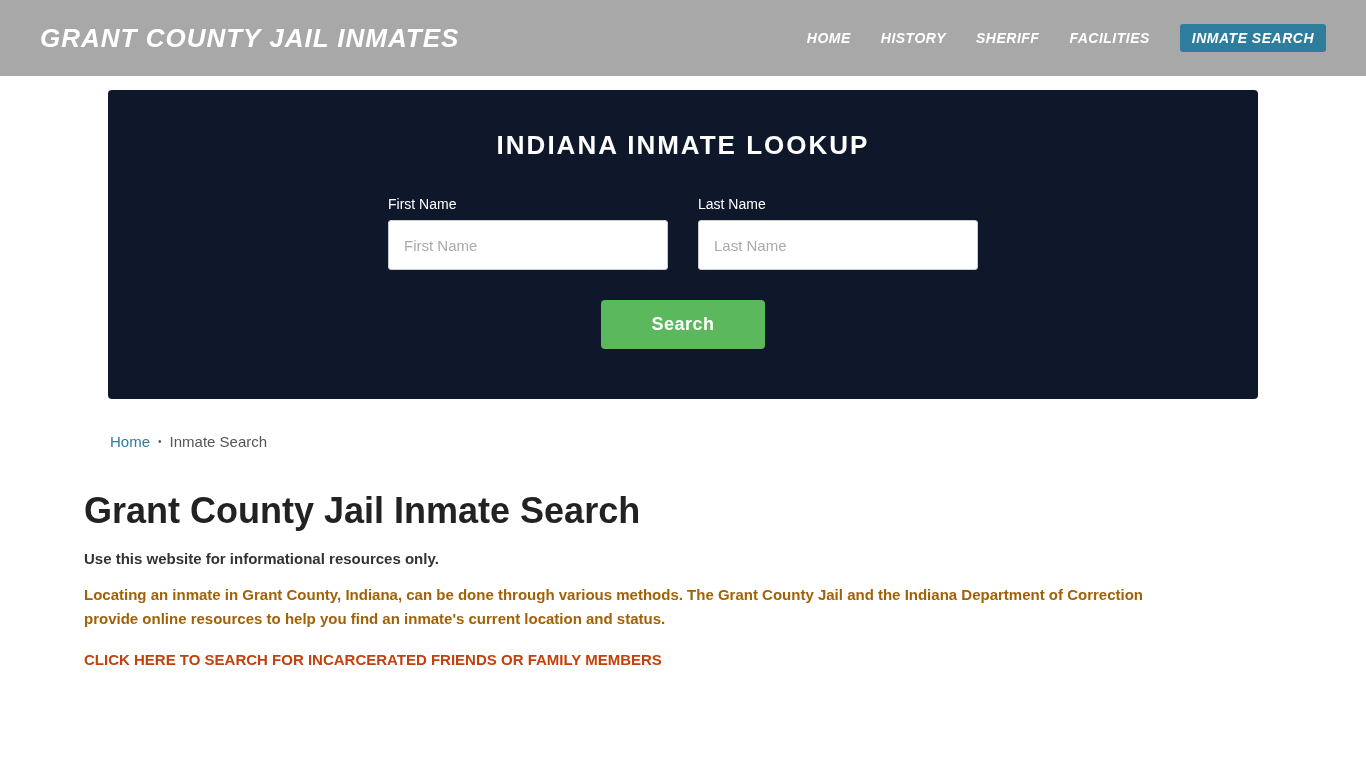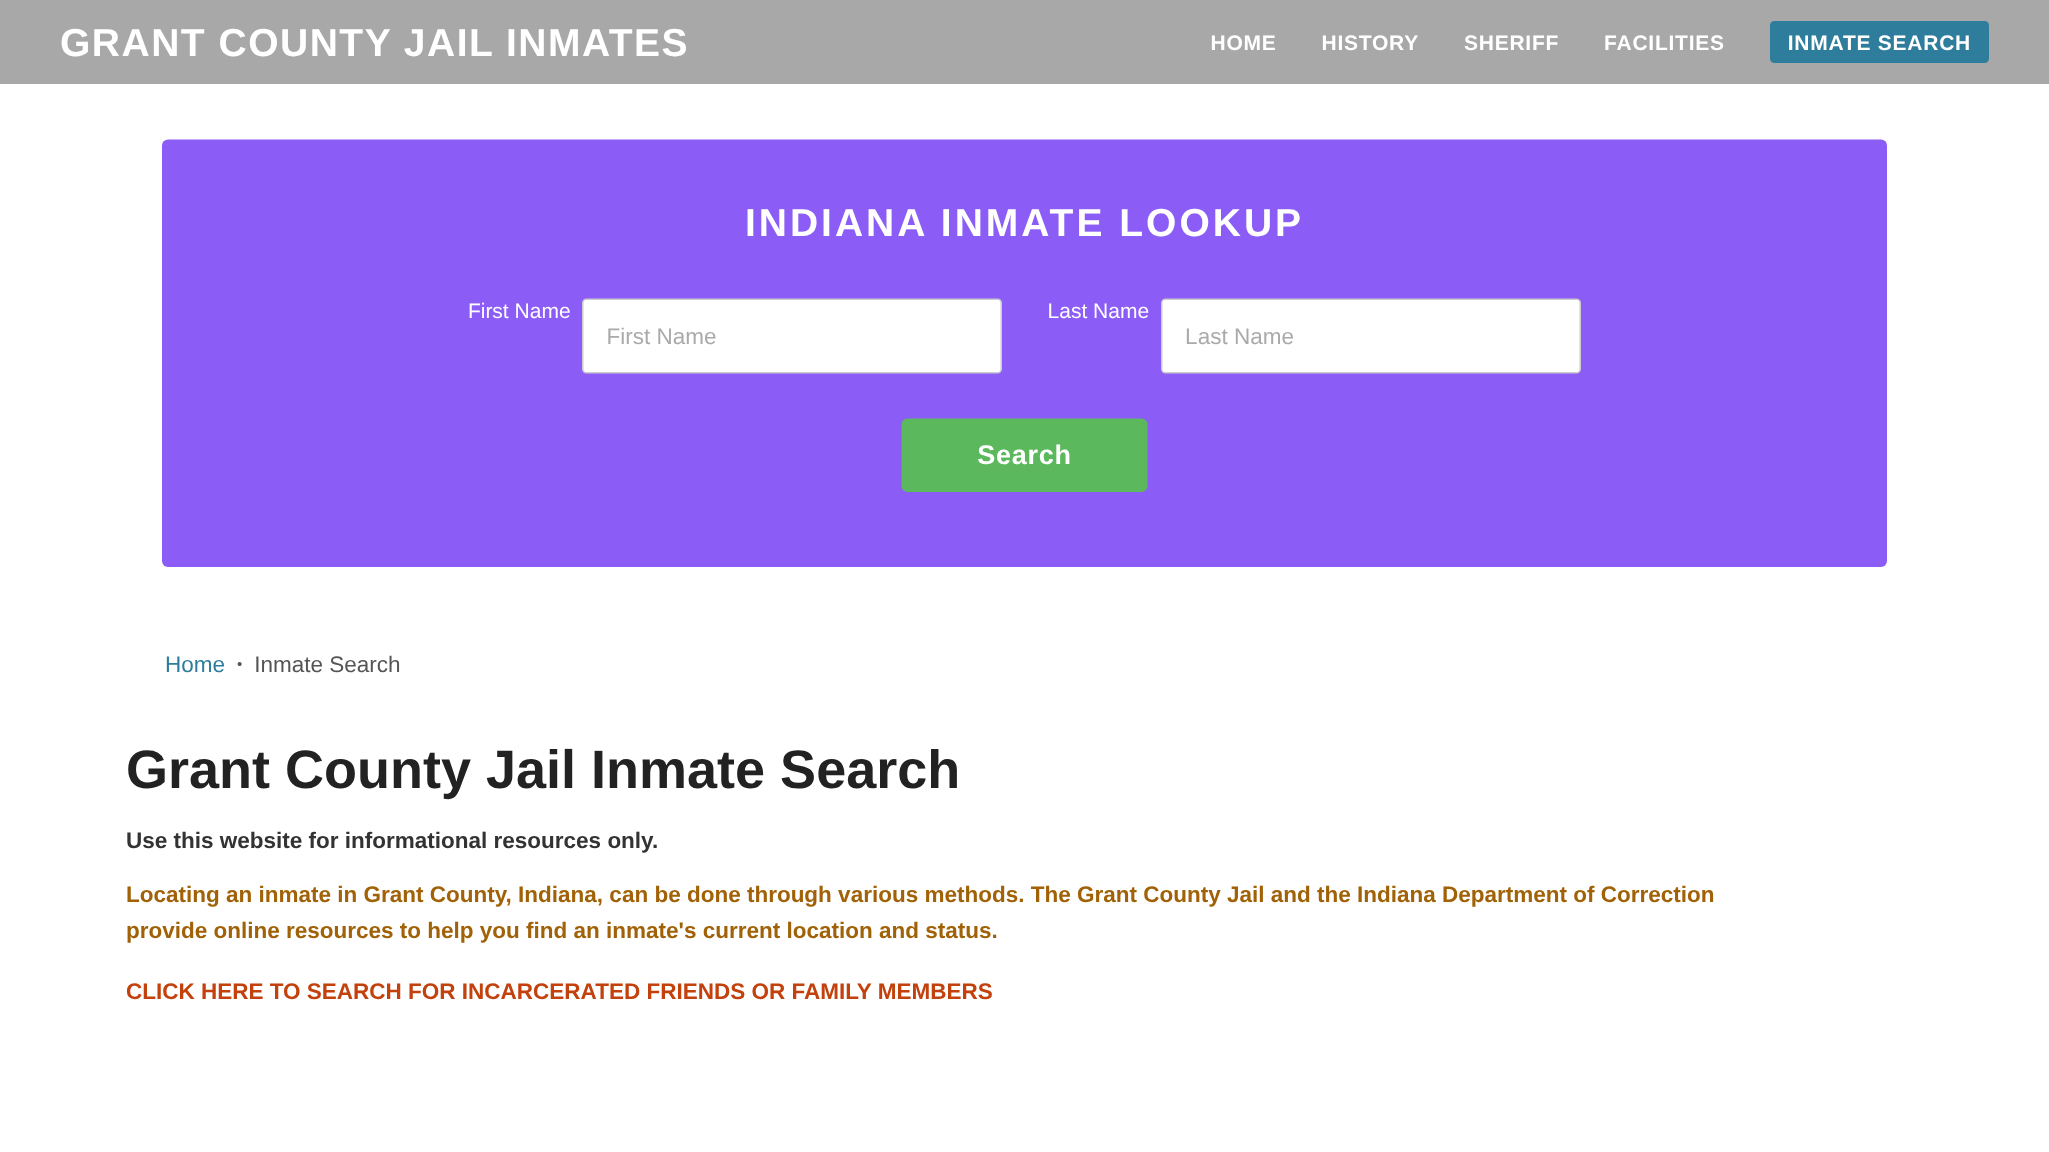--- a/index.html
+++ b/index.html
@@ -13,24 +13,25 @@
       background: #fff;
       color: #333;
       width: 1366px;
       min-height: 768px;
     }
 
     
     .header {
       background: #a8a8a8;
       padding: 0 40px;
-      height: 56px;
+      height: 76px;
       display: flex;
       align-items: center;
       justify-content: space-between;
+      font-style: italic;
     }
 
     .site-title {
       color: #fff;
       font-size: 26px;
       font-weight: 900;
       letter-spacing: 1px;
       text-transform: uppercase;
     }
 
@@ -51,23 +52,23 @@
     }
 
     .nav-item.active {
       background: #2e7d9c;
       padding: 6px 12px;
       border-radius: 3px;
     }
 
     
     .search-banner {
-      background: #8b5cf6;
+      background: #0f172a;
       padding: 40px 20px 50px;
-      margin: 37px auto;
+      margin: 14px auto;
       width: 1150px;
       border-radius: 4px;
     }
 
     .banner-title {
       text-align: center;
       color: #fff;
       font-size: 26px;
       font-weight: 700;
       letter-spacing: 2px;
@@ -77,21 +78,21 @@
 
     .form-row {
       display: flex;
       justify-content: center;
       gap: 30px;
       margin-bottom: 30px;
     }
 
     .form-group {
       display: flex;
-      flex-direction: row;
+      flex-direction: column;
       gap: 8px;
     }
 
     .form-label {
       color: #fff;
       font-size: 14px;
       font-weight: 500;
     }
 
     .form-input {

